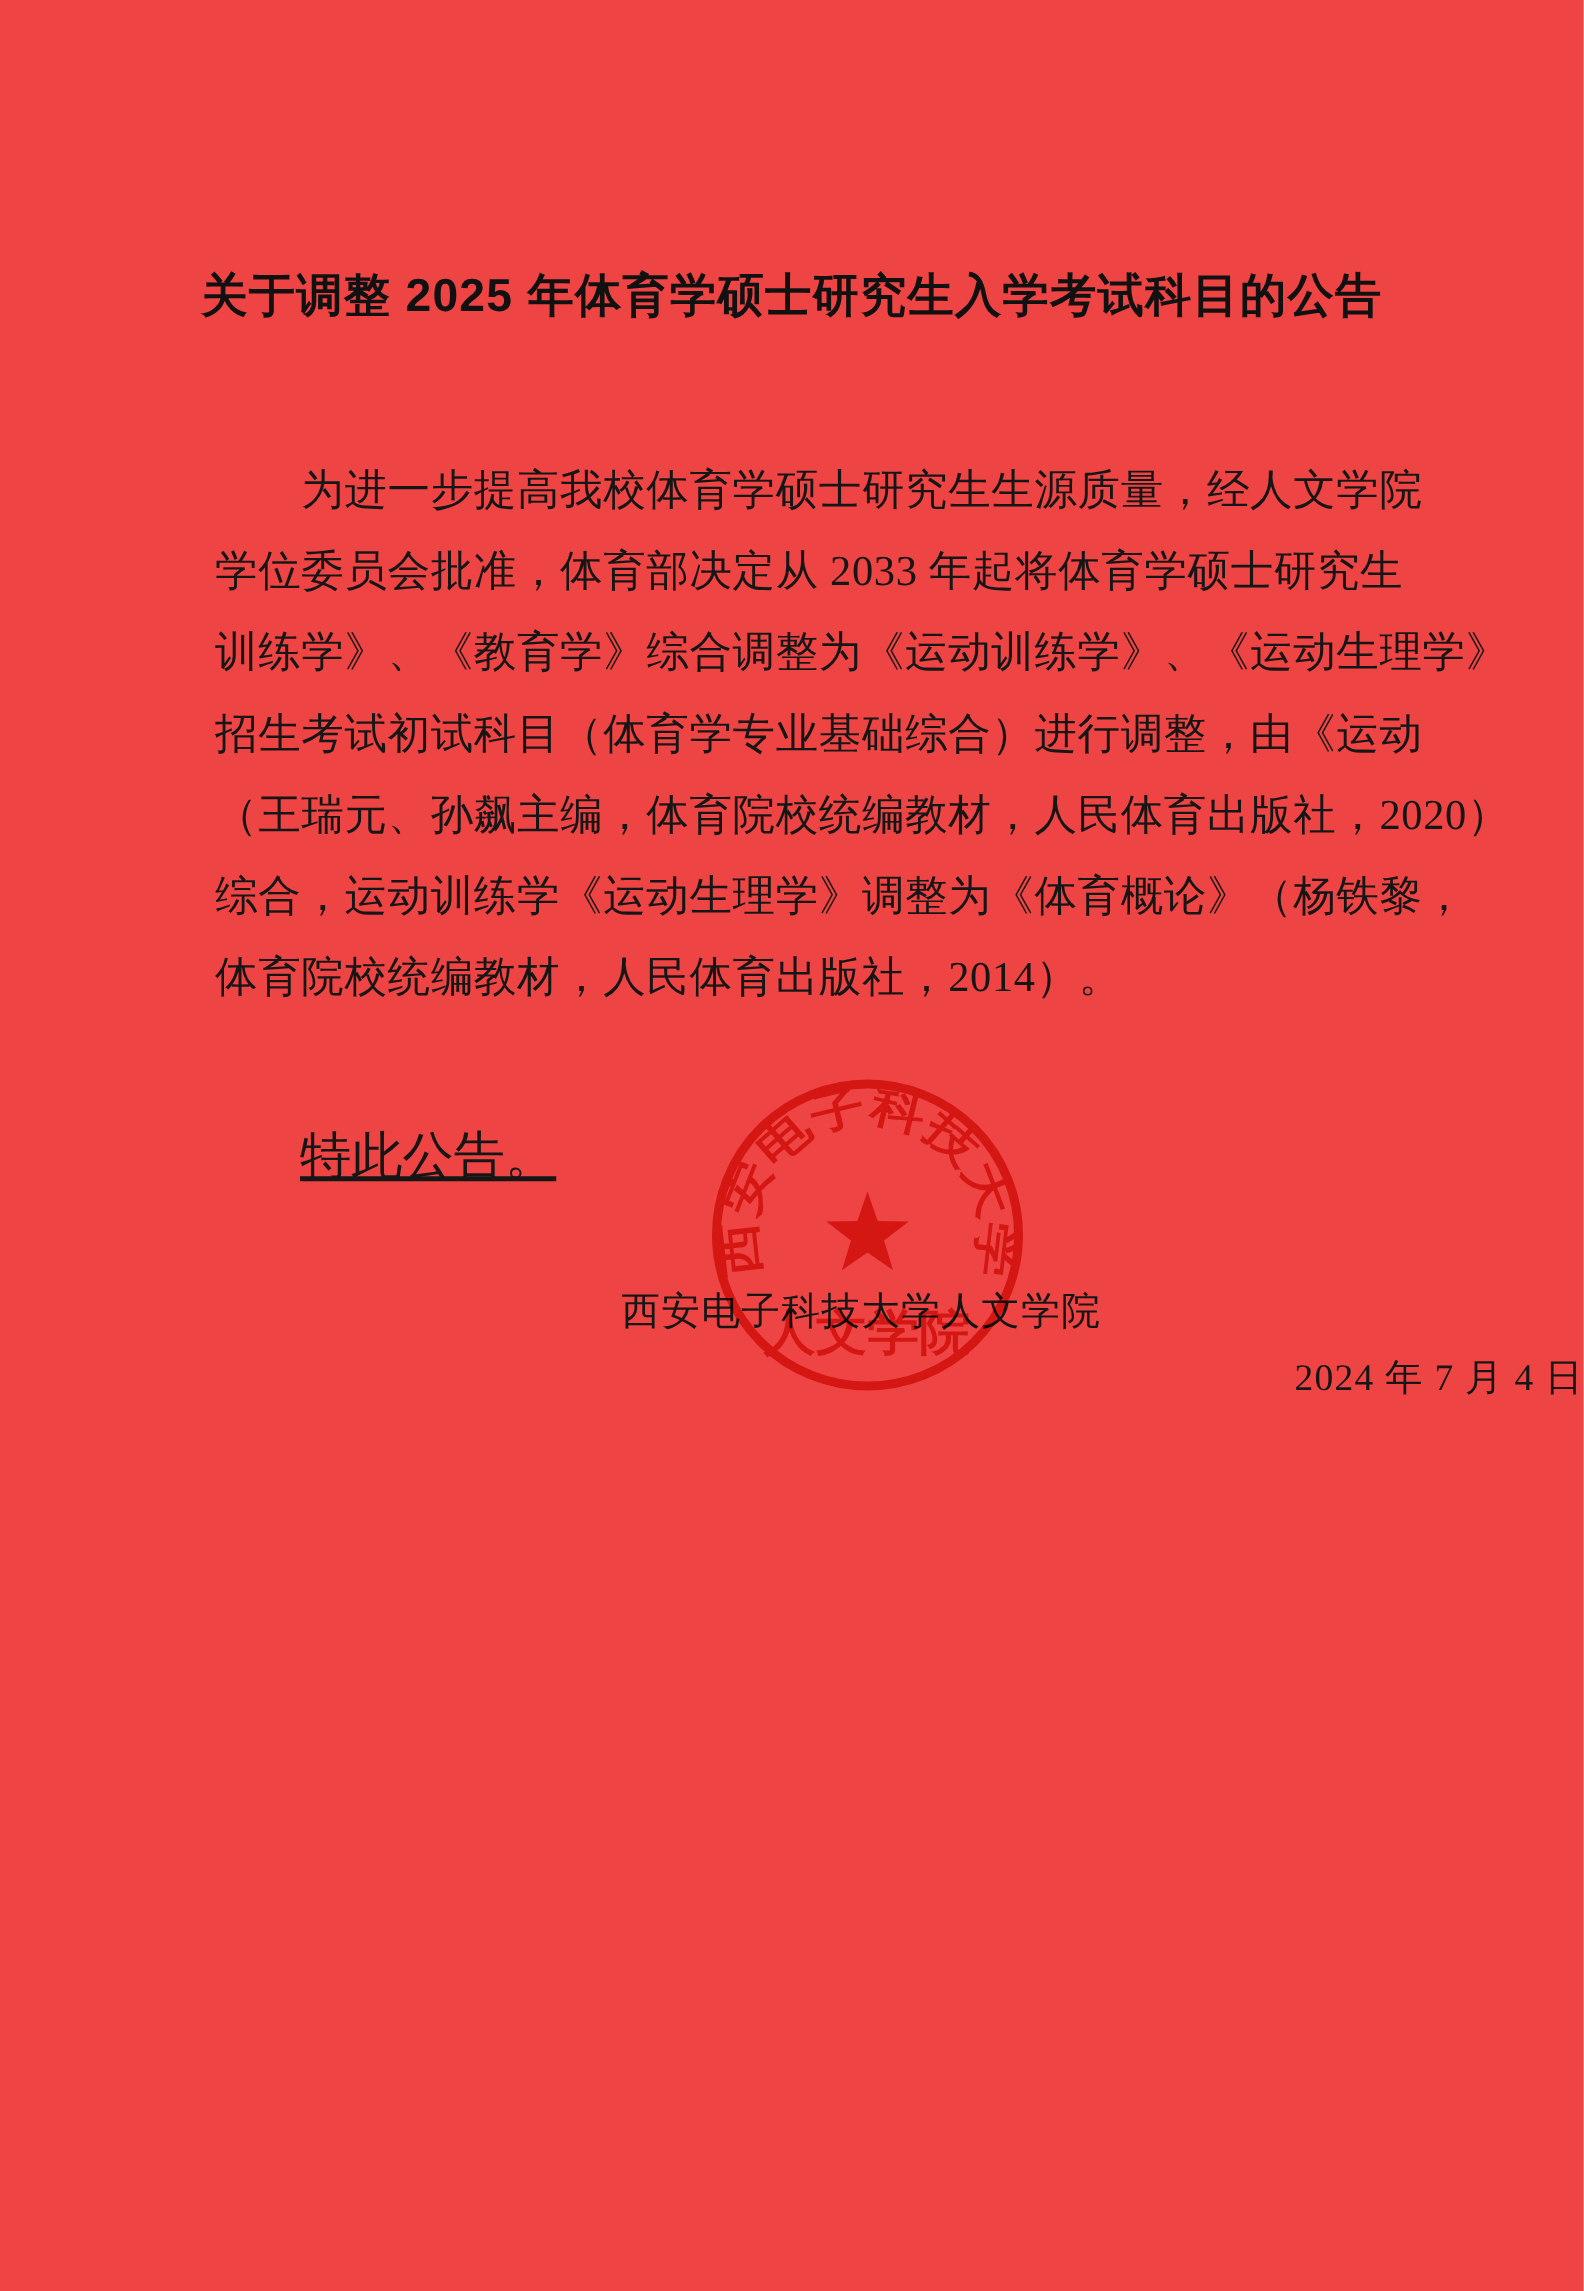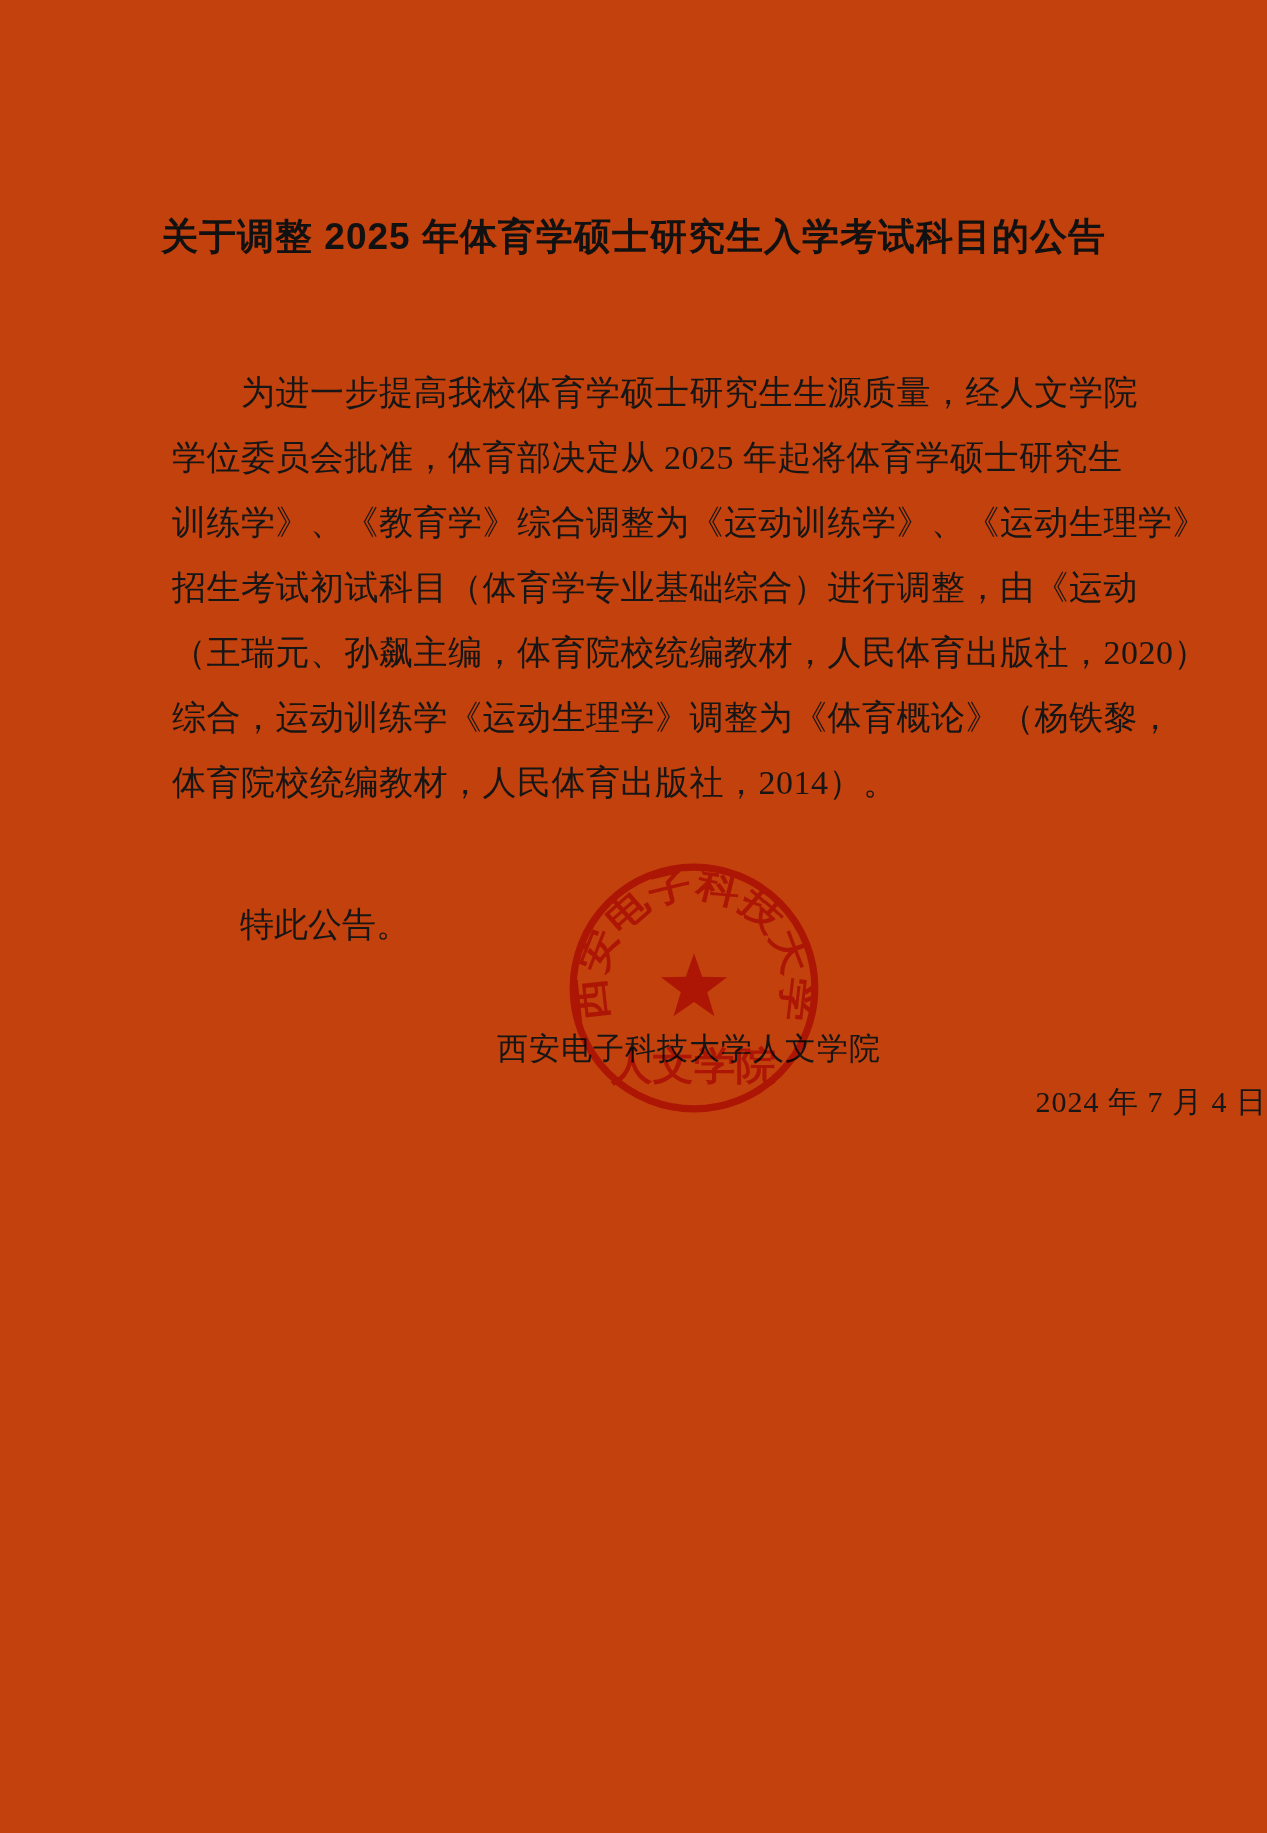--- a/index.html
+++ b/index.html
@@ -1,20 +1,20 @@
 <!DOCTYPE html>
 <html><head>
 <meta charset="utf-8">
 <style>
   html,body{margin:0;padding:0;background:#e8e8e8;}
   .page{
     position:relative;
     width:1267px;height:1833px;
     margin:0 auto;
-    background:#c2410c;
+    background:#ef4444;
     overflow:hidden;
     font-family:"Liberation Serif", serif;
     color:#1a1a1a;
   }
   .title{
     position:absolute;
     top:212px;left:0;width:100%;
     margin:0;
     text-align:center;
     font-family:"Liberation Sans", sans-serif;
@@ -29,23 +29,24 @@
     font-size:34px;
     line-height:65px;
     letter-spacing:0.5px;
     color:#161616;
   }
   .body-line{white-space:nowrap;}
   .closing{
     position:absolute;
     top:892px;left:172px;
     padding-left:68px;
-    font-size:34px;
+    font-size:41px;
     line-height:65px;
     color:#161616;
+    text-decoration:underline;
   }
   .signature{
     position:absolute;
     top:1028px;left:497px;
     font-size:31px;
     letter-spacing:1px;
     color:#161616;
     z-index:1;
     white-space:nowrap;
   }
@@ -73,21 +74,21 @@
 </style>
 </head>
 <body>
 
 <div class="page">
 
   <h1 class="title">关于调整 2025 年体育学硕士研究生入学考试科目的公告</h1>
 
   <div class="body-text" id="body-lines">
       <div class="body-line">　　为进一步提高我校体育学硕士研究生生源质量，经人文学院</div>
-      <div class="body-line">学位委员会批准，体育部决定从 2025 年起将体育学硕士研究生</div>
+      <div class="body-line">学位委员会批准，体育部决定从 2033 年起将体育学硕士研究生</div>
       <div class="body-line">训练学》、《教育学》综合调整为《运动训练学》、《运动生理学》</div>
       <div class="body-line">招生考试初试科目（体育学专业基础综合）进行调整，由《运动</div>
       <div class="body-line">（王瑞元、孙飙主编，体育院校统编教材，人民体育出版社，2020）</div>
       <div class="body-line">综合，运动训练学《运动生理学》调整为《体育概论》（杨铁黎，</div>
       <div class="body-line">体育院校统编教材，人民体育出版社，2014）。</div>
     </div>
 
   <div class="closing">特此公告。</div>
 
   <div class="signature">西安电子科技大学人文学院</div>

